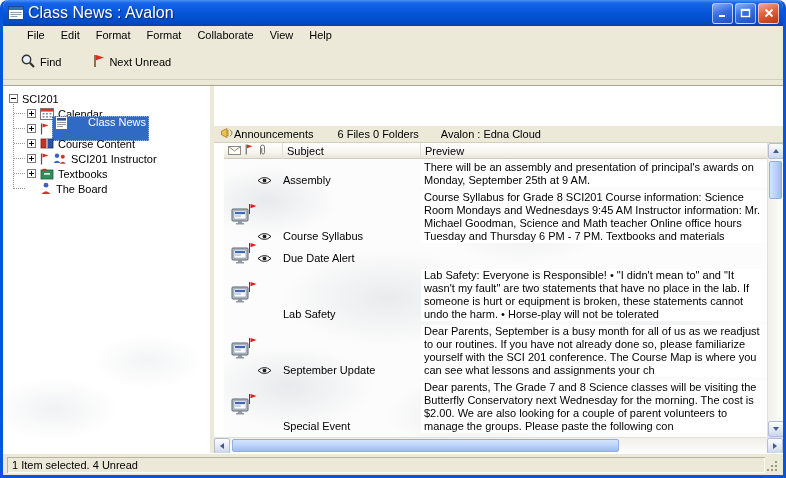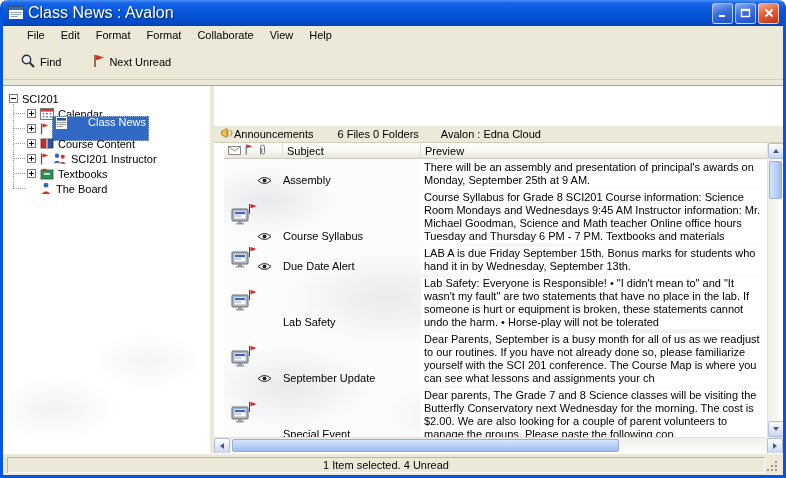--- a/index.html
+++ b/index.html
@@ -149,21 +149,20 @@
   .arr.right{ border-left:4px solid #44598c; margin-right:-3px; }
 
   
   .statusbar{
     height:22px; flex:0 0 22px; background:#ece9d8; border-top:1px solid #fff;
     display:flex; align-items:center; padding:2px 4px; position:relative;
   }
   .status-field{
     flex:1; height:16px; display:flex; align-items:center; padding:0 5px;
     box-shadow:inset 1px 1px 0 #b9b5a2, inset -1px -1px 0 #ffffff;
-    justify-content:center;
   }
   .grip{ width:14px; height:16px; position:relative; }
   .grip::before{
     content:''; position:absolute; right:2px; bottom:2px; width:2px; height:2px; background:#9d9884;
     box-shadow:-4px 0 #9d9884, -8px 0 #9d9884, 0 -4px #9d9884, -4px -4px #9d9884, 0 -8px #9d9884;
   }
 </style>
 </head>
 <body>
 
@@ -429,21 +428,20 @@
                     </span>
                   </span>
               </span>
               <span class="cell-eye">
                   <span><svg width="15" height="9" viewBox="0 0 15 9">
                       <path d="M1,4.5 Q7.5,-1.5 14,4.5 Q7.5,10.5 1,4.5 Z" fill="#fff" stroke="#222"></path>
                       <circle cx="7.5" cy="4.5" r="1.9" fill="#222"></circle>
                     </svg></span>
                 </span>
               <span class="cell-subject">Due Date Alert</span>
-              <span class="cell-preview">LAB A is due Friday September 15th. Bonus marks for students who hand it in by Wednesday, September 13th.</span>
             </div>
 
             <div class="row">
               <span class="cell-icon">
                 <span class="msg-icon">
                     <svg width="19" height="18" viewBox="0 0 19 18">
                       <rect x="1" y="1" width="16" height="12" rx="1" fill="#b9c2cc" stroke="#5a6470"></rect>
                       <rect x="3" y="3" width="12" height="8" fill="#fff" stroke="#7d8794" stroke-width="0.6"></rect>
                       <rect x="4" y="4" width="10" height="2.2" fill="#3f66b8"></rect>
                       <rect x="4" y="7.5" width="6" height="1" fill="#9aa7b8"></rect>

